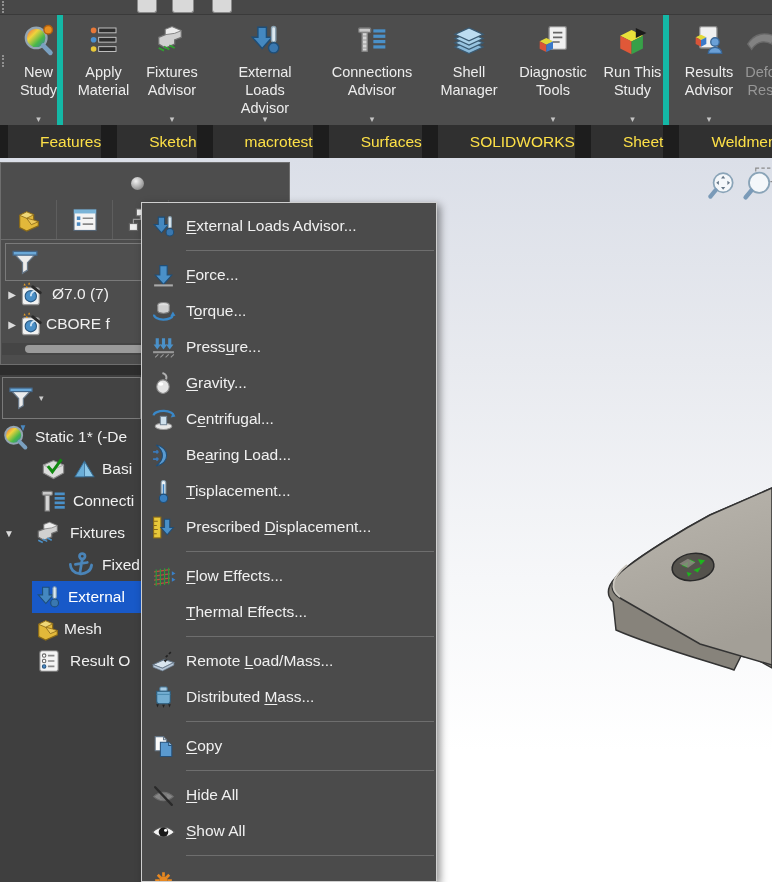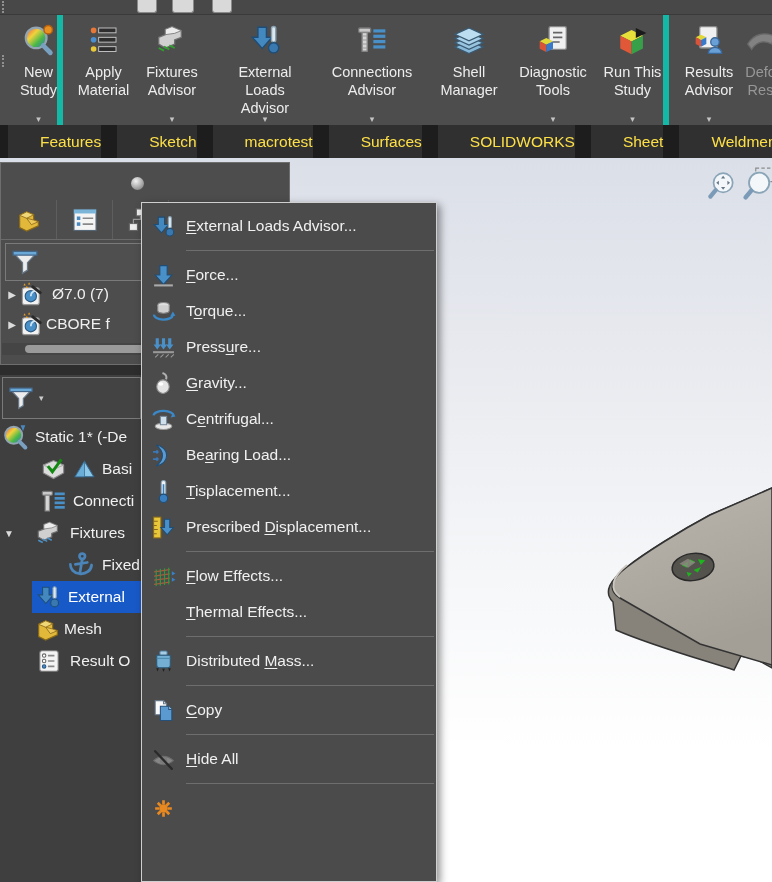--- a/index.html
+++ b/index.html
@@ -615,20 +615,31 @@
       </span>
     <span class="mlabel"><span></span><span class="u">F</span><span>low Effects...</span></span>
   </div>
 
   <div class="mi">
     <span class="mic"></span>
     <span class="mlabel"><span></span><span class="u">T</span><span>hermal Effects...</span></span>
   </div>
   <div class="msep"></div>
 
+  <div class="mi">
+    <span class="mic">
+        <svg width="25" height="25" viewBox="0 0 24 24">
+          <path d="M2 15 L13 10 L22 13 L11 18.5 Z" fill="#d8e4ee" stroke="#667788"></path>
+          <path d="M11 18.5 L2 15 v2.5 L11 21 L22 15.5 V13 Z" fill="#b8c8d8" stroke="#667788" stroke-width=".7"></path>
+          <path d="M19 3 l-6 6" stroke="#222" stroke-width="1.6" stroke-dasharray="2.5 1.8"></path>
+          <path d="M12 10.5 l4 -1 -2.2 3.4 Z" fill="#222"></path>
+        </svg>
+      </span>
+    <span class="mlabel"><span>Remote </span><span class="u">L</span><span>oad/Mass...</span></span>
+  </div>
 
   <div class="mi">
     <span class="mic">
         <svg width="25" height="25" viewBox="0 0 24 24">
           <rect x="8.5" y="2" width="7" height="4" rx="1" fill="#a8cce4" stroke="#4a7a9a"></rect>
           <path d="M5.5 6 h13 v9.5 a2.5 2.5 0 0 1 -2.5 2.5 h-8 a2.5 2.5 0 0 1 -2.5 -2.5 Z" fill="#74aed2" stroke="#2a5a7a"></path>
           <path d="M5.5 9 h13" stroke="#4a8ab0"></path>
           <g fill="#222">
             <path d="M5 18.5 l2.5 0 -1.2 3 Z M10.8 19 l2.5 0 -1.3 3 Z M16.5 18.5 l2.5 0 -1.2 3 Z"></path>
           </g>
@@ -655,20 +666,30 @@
     <span class="mic">
         <svg width="25" height="25" viewBox="0 0 24 24">
           <path d="M2.5 13 q9.5 -8 19 0 q-9.5 8 -19 0 Z" fill="#9a9a9a" stroke="#777" opacity=".75"></path>
           <ellipse cx="12" cy="13" rx="3.6" ry="3.4" fill="#777" opacity=".8"></ellipse>
           <path d="M4 4 L20 21" stroke="#2a2a2a" stroke-width="2.2" stroke-linecap="round"></path>
         </svg>
       </span>
     <span class="mlabel"><span></span><span class="u">H</span><span>ide All</span></span>
   </div>
 
+  <div class="mi">
+    <span class="mic">
+        <svg width="25" height="25" viewBox="0 0 24 24">
+          <path d="M1.5 12.5 q10.5 -9.5 21 0 q-10.5 9.5 -21 0 Z" fill="#f4f4f4" stroke="#555"></path>
+          <circle cx="12" cy="12.5" r="4.6" fill="#1a1a1a"></circle>
+          <circle cx="14" cy="10.8" r="1.5" fill="#fff"></circle>
+        </svg>
+      </span>
+    <span class="mlabel"><span></span><span class="u">S</span><span>how All</span></span>
+  </div>
   <div class="msep"></div>
 
   <div class="mi">
     <span class="mic">
         <svg width="25" height="25" viewBox="0 0 24 24">
           <circle cx="12" cy="12" r="4" fill="#e88820"></circle>
           <g stroke="#e88820" stroke-width="2.6">
             <path d="M12 4 v4 M12 16 v4 M4 12 h4 M16 12 h4 M6.5 6.5 l2.8 2.8 M14.7 14.7 l2.8 2.8 M17.5 6.5 l-2.8 2.8 M9.3 14.7 l-2.8 2.8"></path>
           </g>
         </svg>

